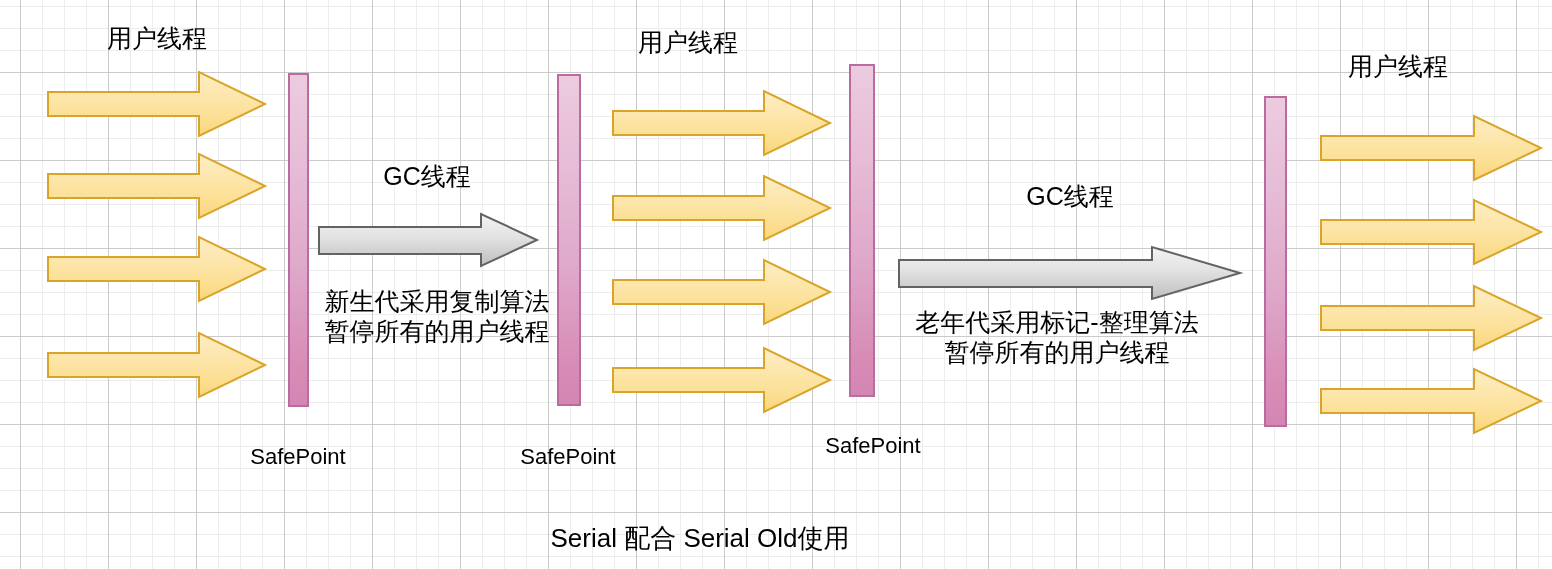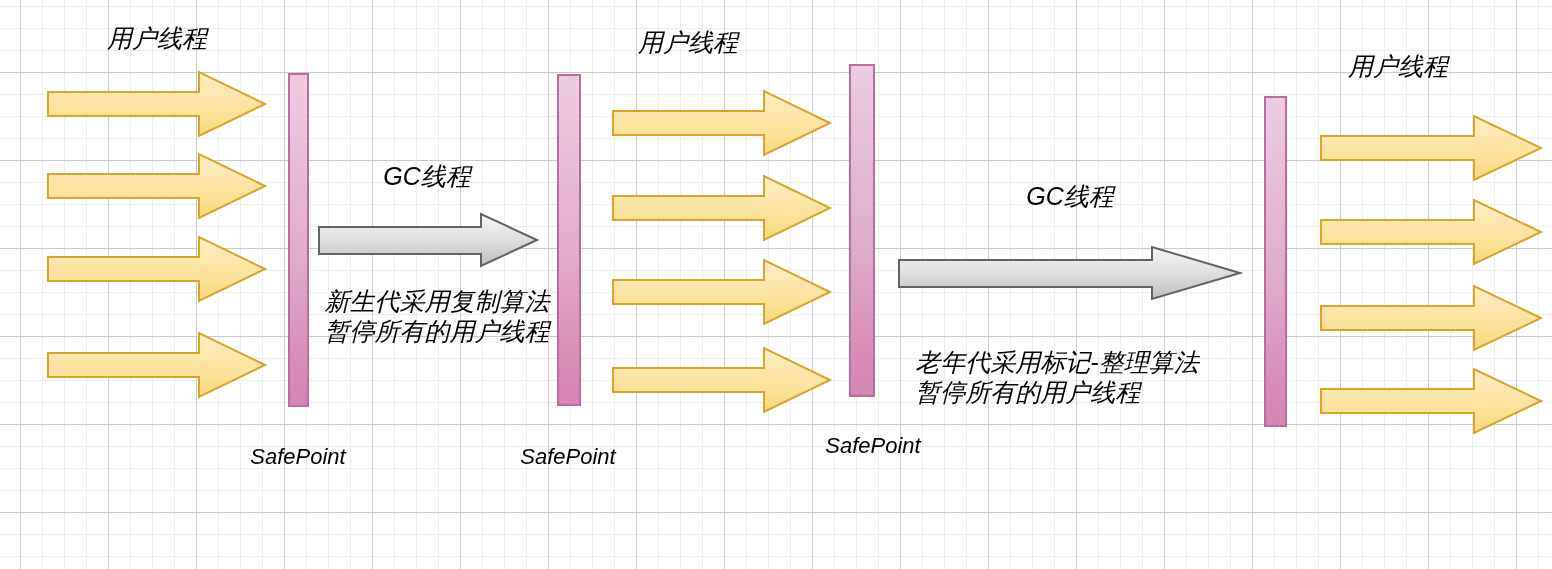--- a/index.html
+++ b/index.html
@@ -23,22 +23,22 @@
     background-position:20px 72px, 20px 72px, 20px 72px, 20px 72px;
     overflow:hidden;
   }
 
   
   .lbl{
     position:absolute;
     color:#000000;
     white-space:pre;
     line-height:1.18;
+    text-align:center;
     transform:translateX(-50%);
-    font-style:italic;
   }
   .lbl-cjk{font-size:25px;}
   .lbl-lat{font-size:22px;}
   .lbl-gc{font-size:25px;}
   .lbl-note{font-size:25px;}
   .lbl-cap{font-size:26px;}
 
   
   .bar{
     position:absolute;
@@ -167,17 +167,18 @@
       <div class="lbl lbl-cjk" style="left: 157px; top: 24px;">用户线程</div>
       <div class="lbl lbl-cjk" style="left: 688px; top: 28px;">用户线程</div>
       <div class="lbl lbl-cjk" style="left: 1398px; top: 52px;">用户线程</div>
       <div class="lbl lbl-lat" style="left: 298px; top: 444px;">SafePoint</div>
       <div class="lbl lbl-lat" style="left: 568px; top: 444px;">SafePoint</div>
       <div class="lbl lbl-lat" style="left: 873px; top: 433px;">SafePoint</div>
       <div class="lbl lbl-gc" style="left: 427px; top: 162px;">GC线程</div>
       <div class="lbl lbl-note" style="left: 437px; top: 287px;">新生代采用复制算法
 暂停所有的用户线程</div>
       <div class="lbl lbl-gc" style="left: 1070px; top: 182px;">GC线程</div>
-      <div class="lbl lbl-note" style="left: 1057px; top: 308px; margin-top: 40px;">老年代采用标记-整理算法
+      <div class="lbl lbl-note" style="left: 1057px; top: 308px;">老年代采用标记-整理算法
 暂停所有的用户线程</div>
+      <div class="lbl lbl-cap" style="left: 700px; top: 523px;">Serial 配合 Serial Old使用</div>
     </div>
 
 </div>
 
 </body></html>

